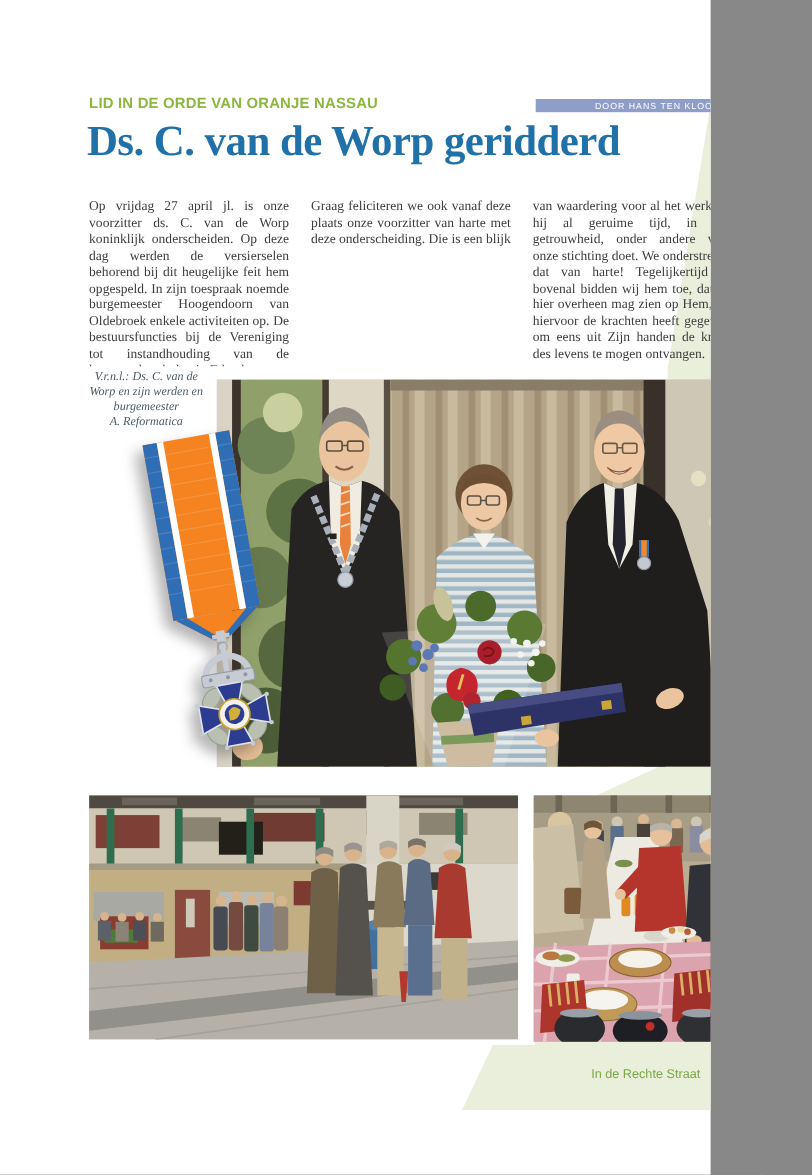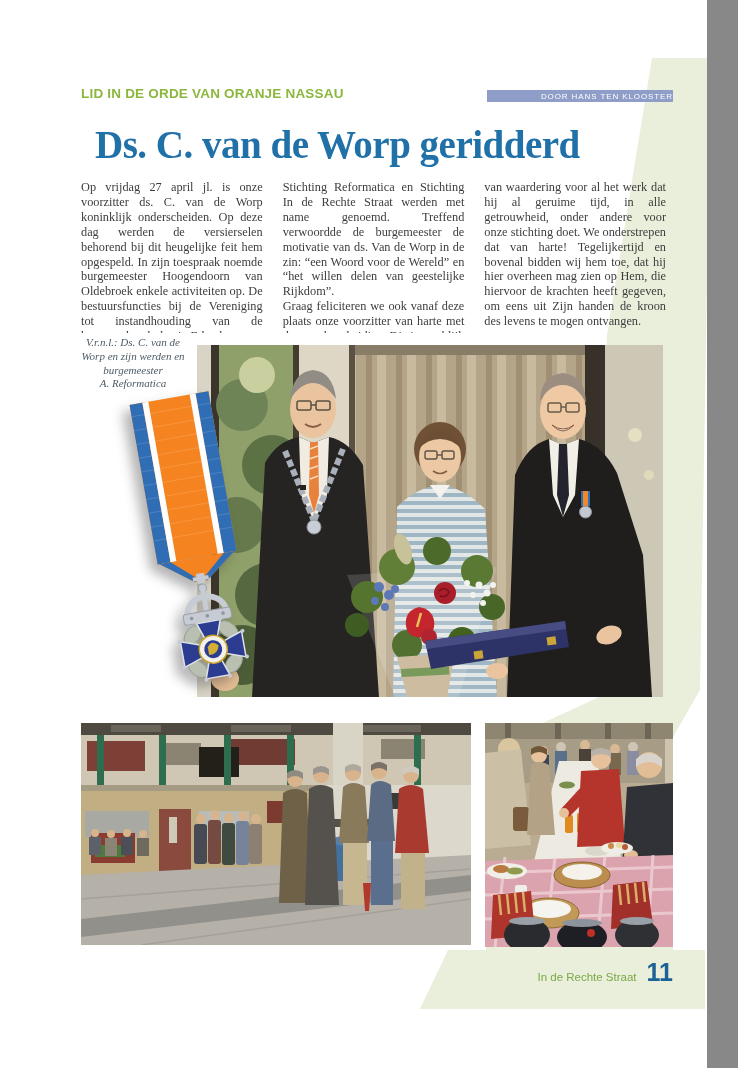--- a/index.html
+++ b/index.html
@@ -1,26 +1,26 @@
 <!DOCTYPE html>
 <html><head>
 <meta charset="utf-8">
 <style>
   html,body{margin:0;padding:0;background:#888;}
-  #page{position:relative;width:707px;height:1068px;background:#ffffff;overflow:hidden;
+  #page{position:relative;width:646px;height:1068px;background:#ffffff;overflow:hidden;
         font-family:"Liberation Serif",serif;}
   #bg-shapes{position:absolute;left:0;top:0;width:738px;height:1068px;z-index:0;}
   .kicker{position:absolute;left:81px;top:86px;z-index:30;
           font-family:"Liberation Sans",sans-serif;font-weight:bold;font-size:13.5px;
           letter-spacing:.2px;color:#8bb73e;white-space:nowrap;}
   .byline-bar{position:absolute;left:487px;top:90px;width:186px;height:12px;z-index:30;
           background:#8f9ec8;display:flex;align-items:center;justify-content:flex-end;}
   .byline-bar span{font-family:"Liberation Sans",sans-serif;font-size:8px;letter-spacing:.9px;
           color:#ffffff;white-space:nowrap;}
-  .title{position:absolute;left:79px;top:106px;margin:16px;z-index:30;
+  .title{position:absolute;left:79px;top:106px;margin:0;z-index:30;
           font-family:"Liberation Serif",serif;font-weight:bold;font-size:39px;
           letter-spacing:-.5px;color:#2171a9;white-space:nowrap;}
   .columns{position:absolute;left:81px;top:180px;width:585px;height:153px;z-index:30;
           display:flex;gap:20px;overflow:hidden;}
   .col{flex:1;}
   .col p{margin:0;font-size:12.3px;line-height:14.9px;color:#3d3d3d;
           text-align:justify;}
   .photo-credit{position:absolute;left:80px;top:336px;width:106px;z-index:30;
           font-style:italic;font-size:11px;line-height:13.8px;color:#4c5b66;text-align:center;}
   .main-photo{position:absolute;left:197px;top:345px;width:466px;height:352px;z-index:10;}
@@ -50,21 +50,20 @@
   <div class="byline-bar">
     <span>DOOR HANS TEN KLOOSTER</span>
   </div>
   <h1 class="title">Ds. C. van de Worp geridderd</h1>
 
   <div class="columns">
     <div class="col">
       <p>Op vrijdag 27 april jl. is onze voorzitter ds. C. van de Worp koninklijk onderscheiden. Op deze dag werden de versierselen behorend bij dit heugelijke feit hem opgespeld. In zijn toespraak noemde burgemeester Hoogendoorn van Oldebroek enkele activiteiten op. De bestuursfuncties bij de Vereniging tot instandhouding van de hervormde scholen in Ede, de</p>
     </div>
     <div class="col">
-      <p>Stichting Reformatica en Stichting In de Rechte Straat werden met name genoemd. Treffend verwoordde de burgemeester de motivatie van ds. Van de Worp in de zin: “een Woord voor de Wereld” en “het willen delen van geestelijke Rijkdom”.</p>
       <p>Graag feliciteren we ook vanaf deze plaats onze voorzitter van harte met deze onderscheiding. Die is een blijk</p>
     </div>
     <div class="col">
       <p>van waardering voor al het werk dat hij al geruime tijd, in alle getrouwheid, onder andere voor onze stichting doet. We onderstrepen dat van harte! Tegelijkertijd en bovenal bidden wij hem toe, dat hij hier overheen mag zien op Hem, die hiervoor de krachten heeft gegeven, om eens uit Zijn handen de kroon des levens te mogen ontvangen.</p>
     </div>
   </div>
 
   <div class="photo-credit">
     <div>V.r.n.l.: Ds. C. van de</div>
     <div>Worp en zijn werden en</div>

